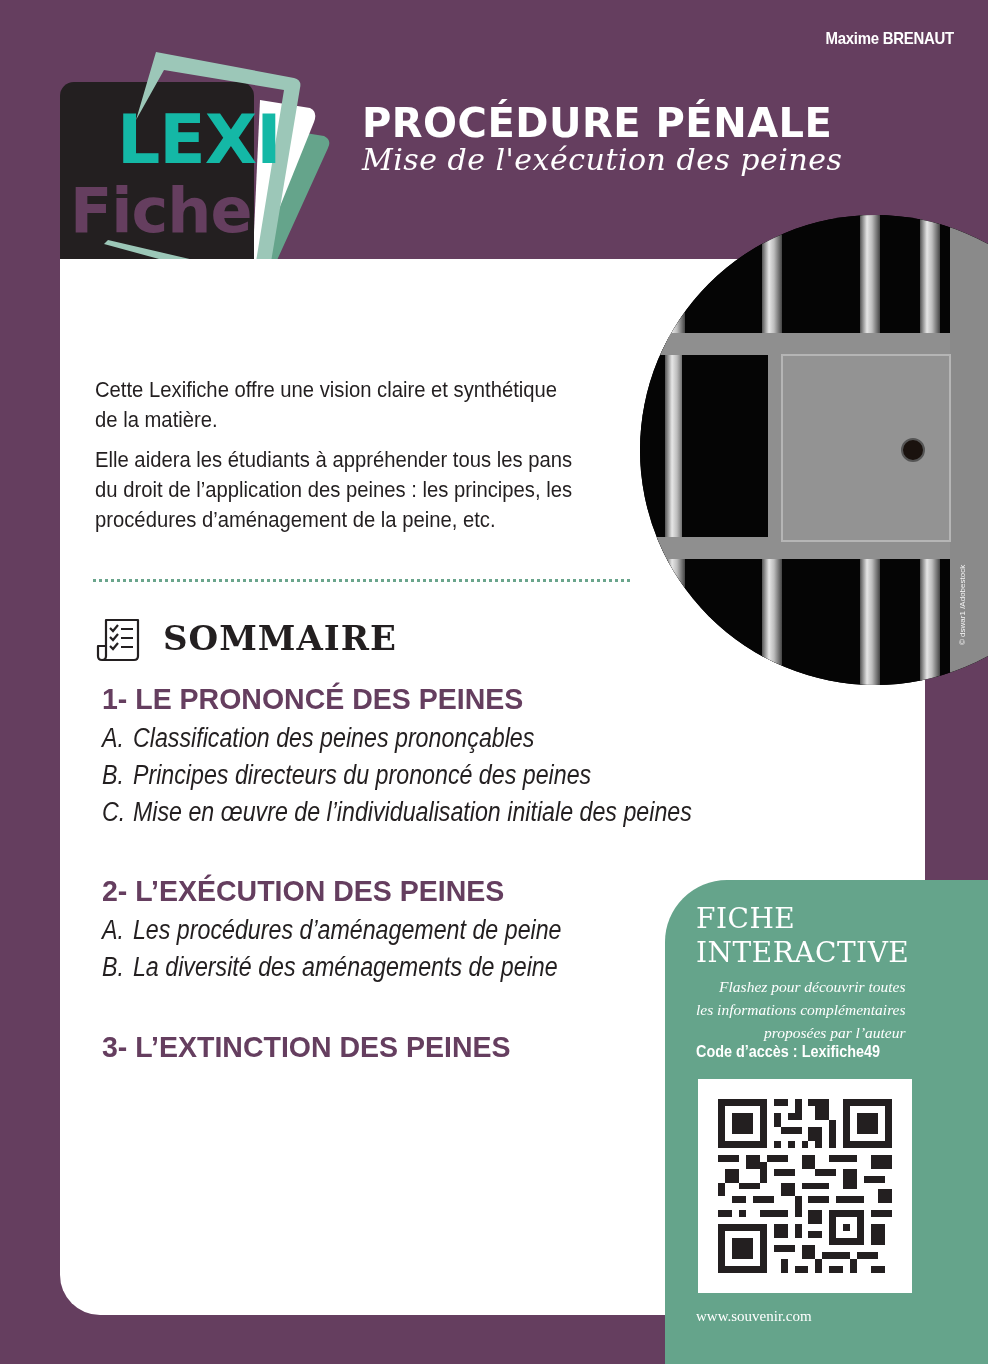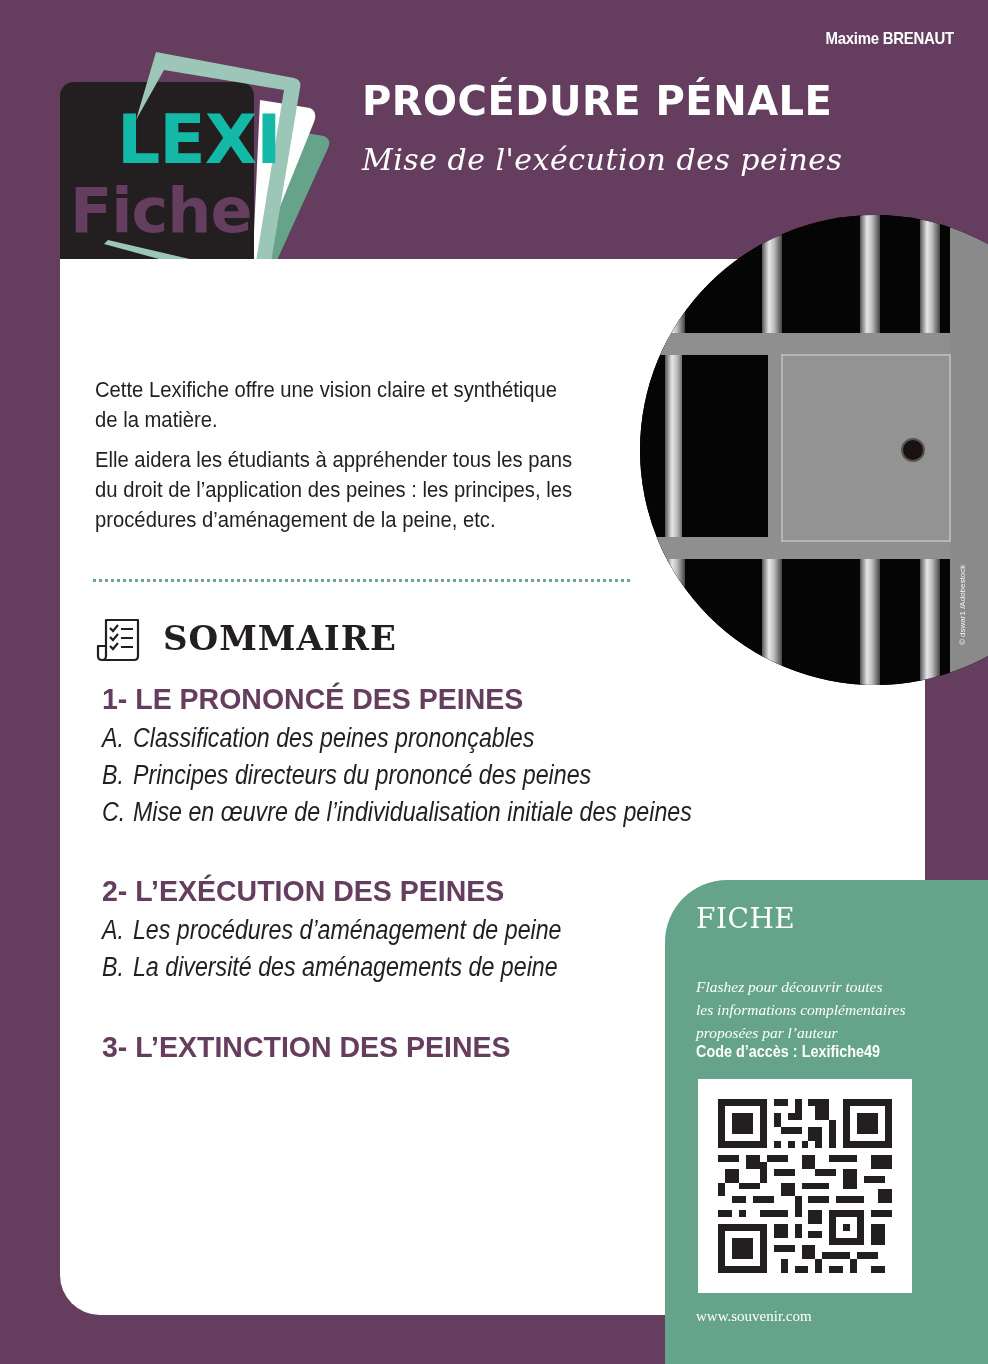--- a/index.html
+++ b/index.html
@@ -21,21 +21,21 @@
     font-family: "DejaVu Sans", sans-serif; font-weight: bold; font-size: 68px;
     letter-spacing: -1px; line-height: 1; margin-left: 47px;
   }
   .logo .fiche {
     position: absolute; left: 14px; top: 128px; color: #653e5f;
     font-family: "DejaVu Sans", sans-serif; font-weight: bold; font-size: 62px;
     letter-spacing: -1px; line-height: 1;
   }
   
   .title {
-    position: absolute; left: 362px; top: 78px; color: #fff;
+    position: absolute; left: 362px; top: 100px; color: #fff;
     font-family: "DejaVu Sans", sans-serif; font-weight: bold; font-size: 40px;
     letter-spacing: 0.5px;
   }
   .subtitle {
     position: absolute; left: 362px; top: 142px; color: #fff;
     font-family: "DejaVu Serif", serif; font-style: italic; font-size: 30px;
     letter-spacing: 0.5px;
   }
   
   .card {
@@ -89,21 +89,21 @@
     background: #65a48b; border-top-left-radius: 62px;
   }
   .green .gtitle {
     position: absolute; left: 31px; top: 22px; color: #fff;
     font-family: "DejaVu Serif", serif; font-size: 28px; line-height: 34px;
     letter-spacing: 0.5px;
   }
   .green .gdesc {
     position: absolute; left: 31px; top: 95px; color: #fff;
     font-family: "Liberation Serif", serif; font-style: italic; font-size: 15.5px;
-    line-height: 23px; white-space: nowrap;
+    line-height: 23px; white-space: nowrap; text-align: right;
   }
   .green .gcode {
     position: absolute; left: 31px; top: 163px; color: #fff;
     font-weight: bold; font-size: 16px; transform: scaleX(0.9); transform-origin: left top;
     white-space: nowrap;
   }
   .green .qr {
     position: absolute; left: 33px; top: 199px; width: 214px; height: 214px;
     background: #fff;
   }
@@ -199,20 +199,21 @@
   </ul>
 </div>
 
 <div class="section" style="top:1030px">
   <h2>3- L’EXTINCTION DES PEINES</h2>
 </div>
 
 <div class="green">
   <div class="gtitle">
     <div>FICHE</div>
+    <div>INTERACTIVE</div>
   </div>
   <div class="gdesc">
     <div>Flashez pour découvrir toutes</div>
     <div>les informations complémentaires</div>
     <div>proposées par l’auteur</div>
   </div>
   <div class="gcode">Code d’accès : Lexifiche49</div>
   <div class="qr">
     <svg width="174" height="174" viewBox="0 0 25 25" shape-rendering="crispEdges">
       <g fill="#231f20">

